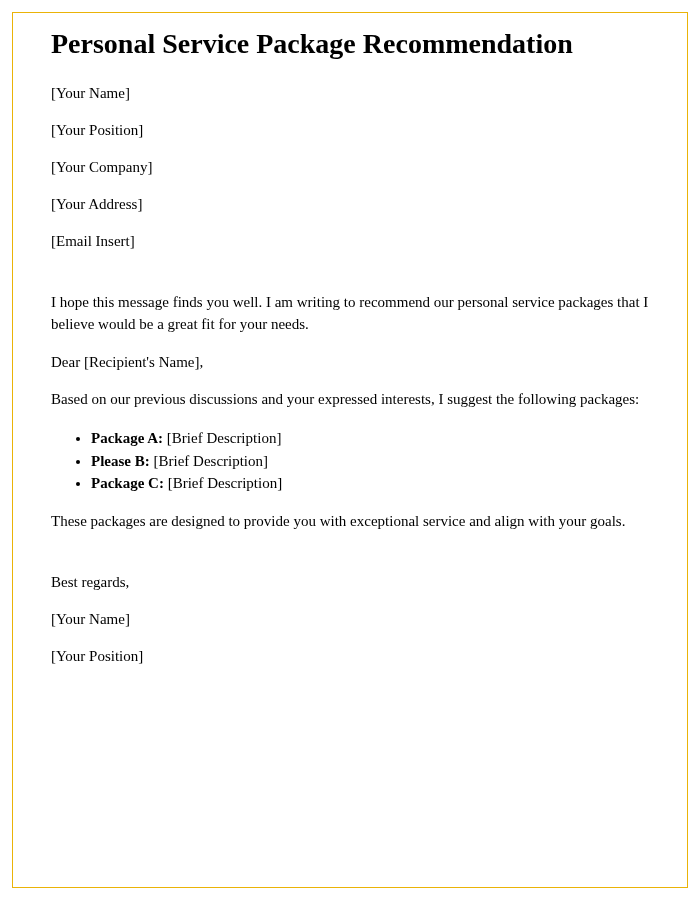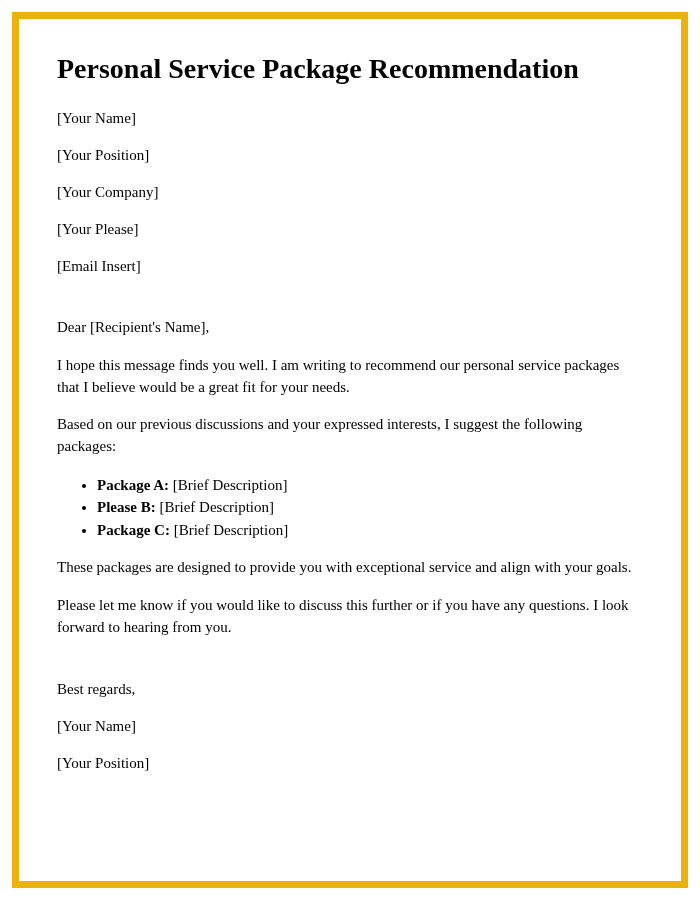--- a/index.html
+++ b/index.html
@@ -8,24 +8,24 @@
       box-sizing: border-box;
     }
     body {
       font-family: Georgia, 'Times New Roman', Times, serif;
       background: #fff;
       width: 700px;
       height: 900px;
       padding: 12px;
     }
     .page {
-      border: 7px solid #eab308;
+      border: 1px solid #eab308;
       width: 100%;
       height: 100%;
-      padding: 32px 38px;
+      padding: 13px 38px;
       overflow: hidden;
     }
     h1 {
       font-size: 28px;
       font-weight: bold;
       line-height: 1.25;
       margin-bottom: 22px;
     }
     .field-line {
       font-size: 15px;
@@ -57,46 +57,45 @@
 </head>
 <body>
 
 <div class="page">
 
   <h1>Personal Service Package Recommendation</h1>
 
   <div class="field-line">[Your Name]</div>
   <div class="field-line">[Your Position]</div>
   <div class="field-line">[Your Company]</div>
-  <div class="field-line">[Your Please]</div>
+  <div class="field-line">[Your Address]</div>
   <div class="field-line">[Email Insert]</div>
 
   <div class="spacer"></div>
 
+  <div class="paragraph">I hope this message finds you well. I am writing to recommend our personal service packages that I believe would be a great fit for your needs.</div>
+
   <div class="paragraph">Dear [Recipient's Name],</div>
-
-  <div class="paragraph">I hope this message finds you well. I am writing to recommend our personal service packages that I believe would be a great fit for your needs.</div>
 
   <div class="paragraph">Based on our previous discussions and your expressed interests, I suggest the following packages:</div>
 
   <ul>
     <li>
       <span class="pkg-name">Package A:</span><span> [Brief Description]</span>
     </li>
     <li>
       <span class="pkg-name">Please B:</span><span> [Brief Description]</span>
     </li>
     <li>
       <span class="pkg-name">Package C:</span><span> [Brief Description]</span>
     </li>
   </ul>
 
   <div class="paragraph">These packages are designed to provide you with exceptional service and align with your goals.</div>
 
-  <div class="paragraph">Please let me know if you would like to discuss this further or if you have any questions. I look forward to hearing from you.</div>
 
   <div class="spacer"></div>
 
   <div class="field-line">Best regards,</div>
   <div class="field-line">[Your Name]</div>
   <div class="field-line">[Your Position]</div>
 
 </div>
 
 </body></html>

